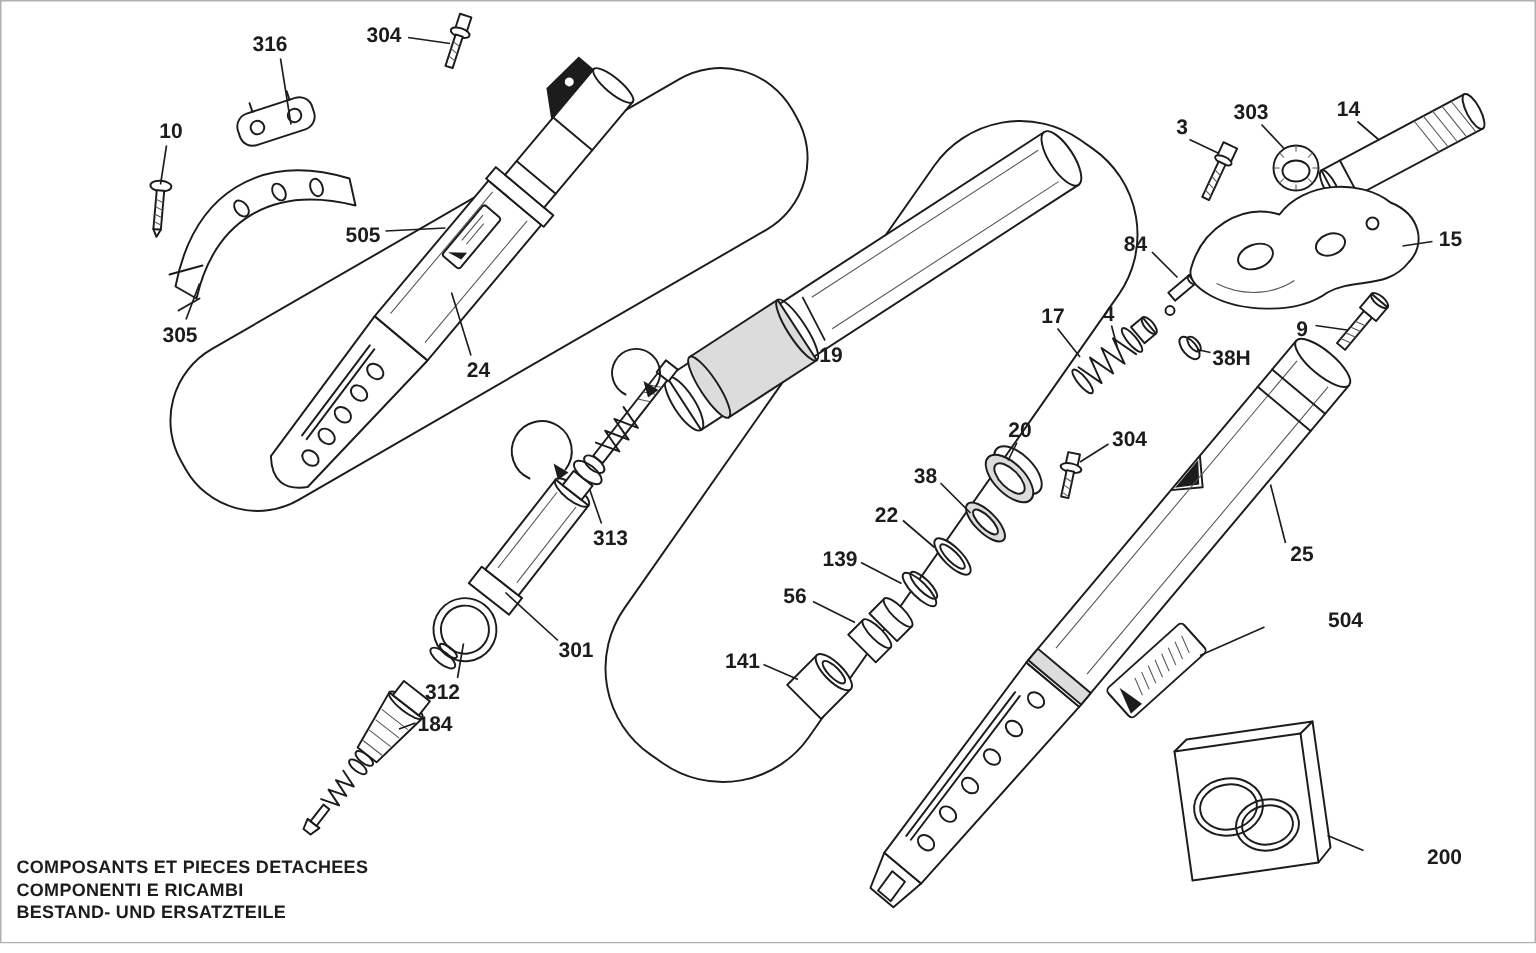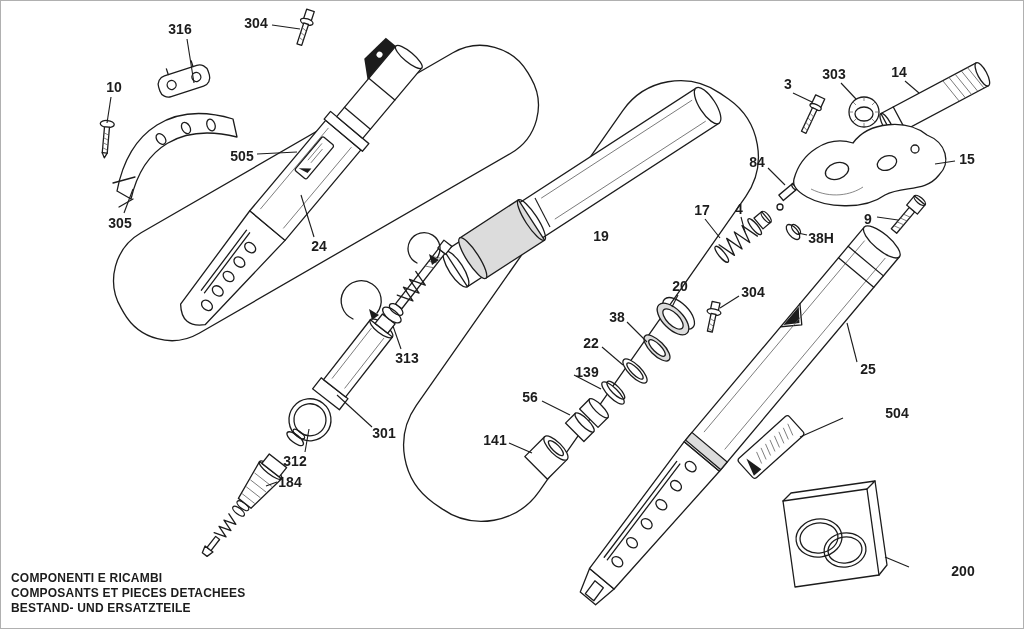--- a/index.html
+++ b/index.html
@@ -305,45 +305,45 @@
       </g>
 </svg>
 
 <div id="labels">
       <div class="part-label" style="left: 179px; top: 28px;">316</div>
       <div class="part-label" style="left: 255px; top: 22px;">304</div>
       <div class="part-label" style="left: 113px; top: 86px;">10</div>
       <div class="part-label" style="left: 241px; top: 155px;">505</div>
       <div class="part-label" style="left: 119px; top: 222px;">305</div>
       <div class="part-label" style="left: 318px; top: 245px;">24</div>
-      <div class="part-label" style="left: 553px; top: 235px; margin-left: 47px;">19</div>
+      <div class="part-label" style="left: 553px; top: 235px;">19</div>
       <div class="part-label" style="left: 406px; top: 357px;">313</div>
       <div class="part-label" style="left: 383px; top: 432px;">301</div>
       <div class="part-label" style="left: 294px; top: 460px;">312</div>
       <div class="part-label" style="left: 289px; top: 481px;">184</div>
       <div class="part-label" style="left: 494px; top: 439px;">141</div>
       <div class="part-label" style="left: 529px; top: 396px;">56</div>
-      <div class="part-label" style="left: 559px; top: 371px; margin-left: 27px;">139</div>
+      <div class="part-label" style="left: 559px; top: 371px;">139</div>
       <div class="part-label" style="left: 590px; top: 342px;">22</div>
       <div class="part-label" style="left: 616px; top: 316px;">38</div>
       <div class="part-label" style="left: 679px; top: 285px;">20</div>
       <div class="part-label" style="left: 752px; top: 291px;">304</div>
       <div class="part-label" style="left: 701px; top: 209px; text-align: right;">17</div>
       <div class="part-label" style="left: 738px; top: 208px;">4</div>
       <div class="part-label" style="left: 756px; top: 161px;">84</div>
       <div class="part-label" style="left: 787px; top: 83px;">3</div>
       <div class="part-label" style="left: 833px; top: 73px;">303</div>
       <div class="part-label" style="left: 898px; top: 71px;">14</div>
       <div class="part-label" style="left: 966px; top: 158px;">15</div>
       <div class="part-label" style="left: 867px; top: 218px;">9</div>
       <div class="part-label" style="left: 820px; top: 237px;">38H</div>
       <div class="part-label" style="left: 867px; top: 368px;">25</div>
       <div class="part-label" style="left: 856px; top: 412px; margin-left: 40px;">504</div>
       <div class="part-label" style="left: 962px; top: 570px;">200</div>
     </div>
 
 <div class="captions">
+  <div>COMPOSANTS ET PIECES DETACHEES</div>
   <div>COMPONENTI E RICAMBI</div>
-  <div>COMPOSANTS ET PIECES DETACHEES</div>
   <div>BESTAND- UND ERSATZTEILE</div>
 </div>
 
 </div>
 
 </body></html>

